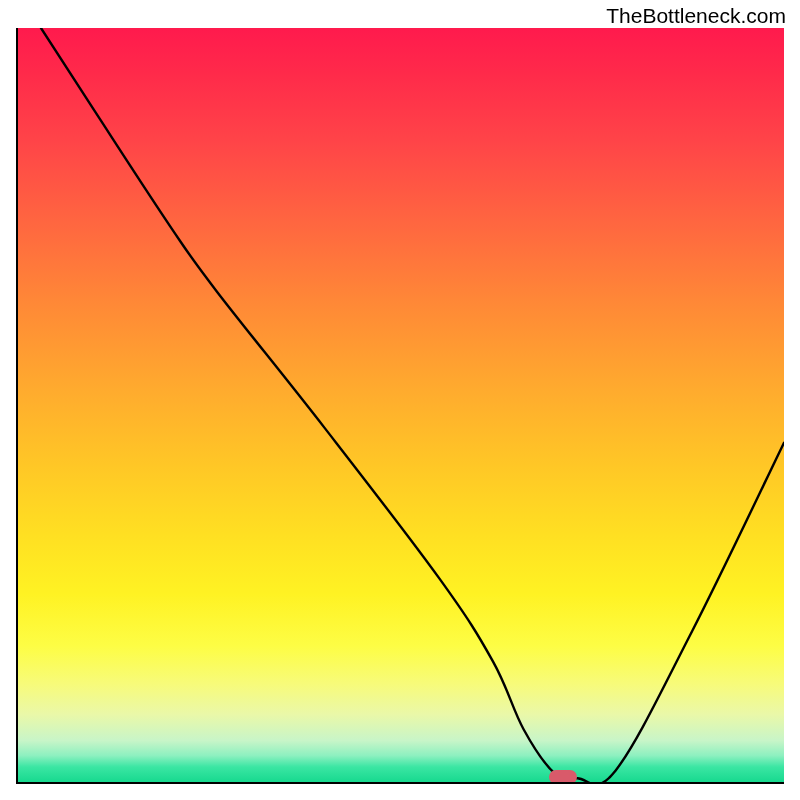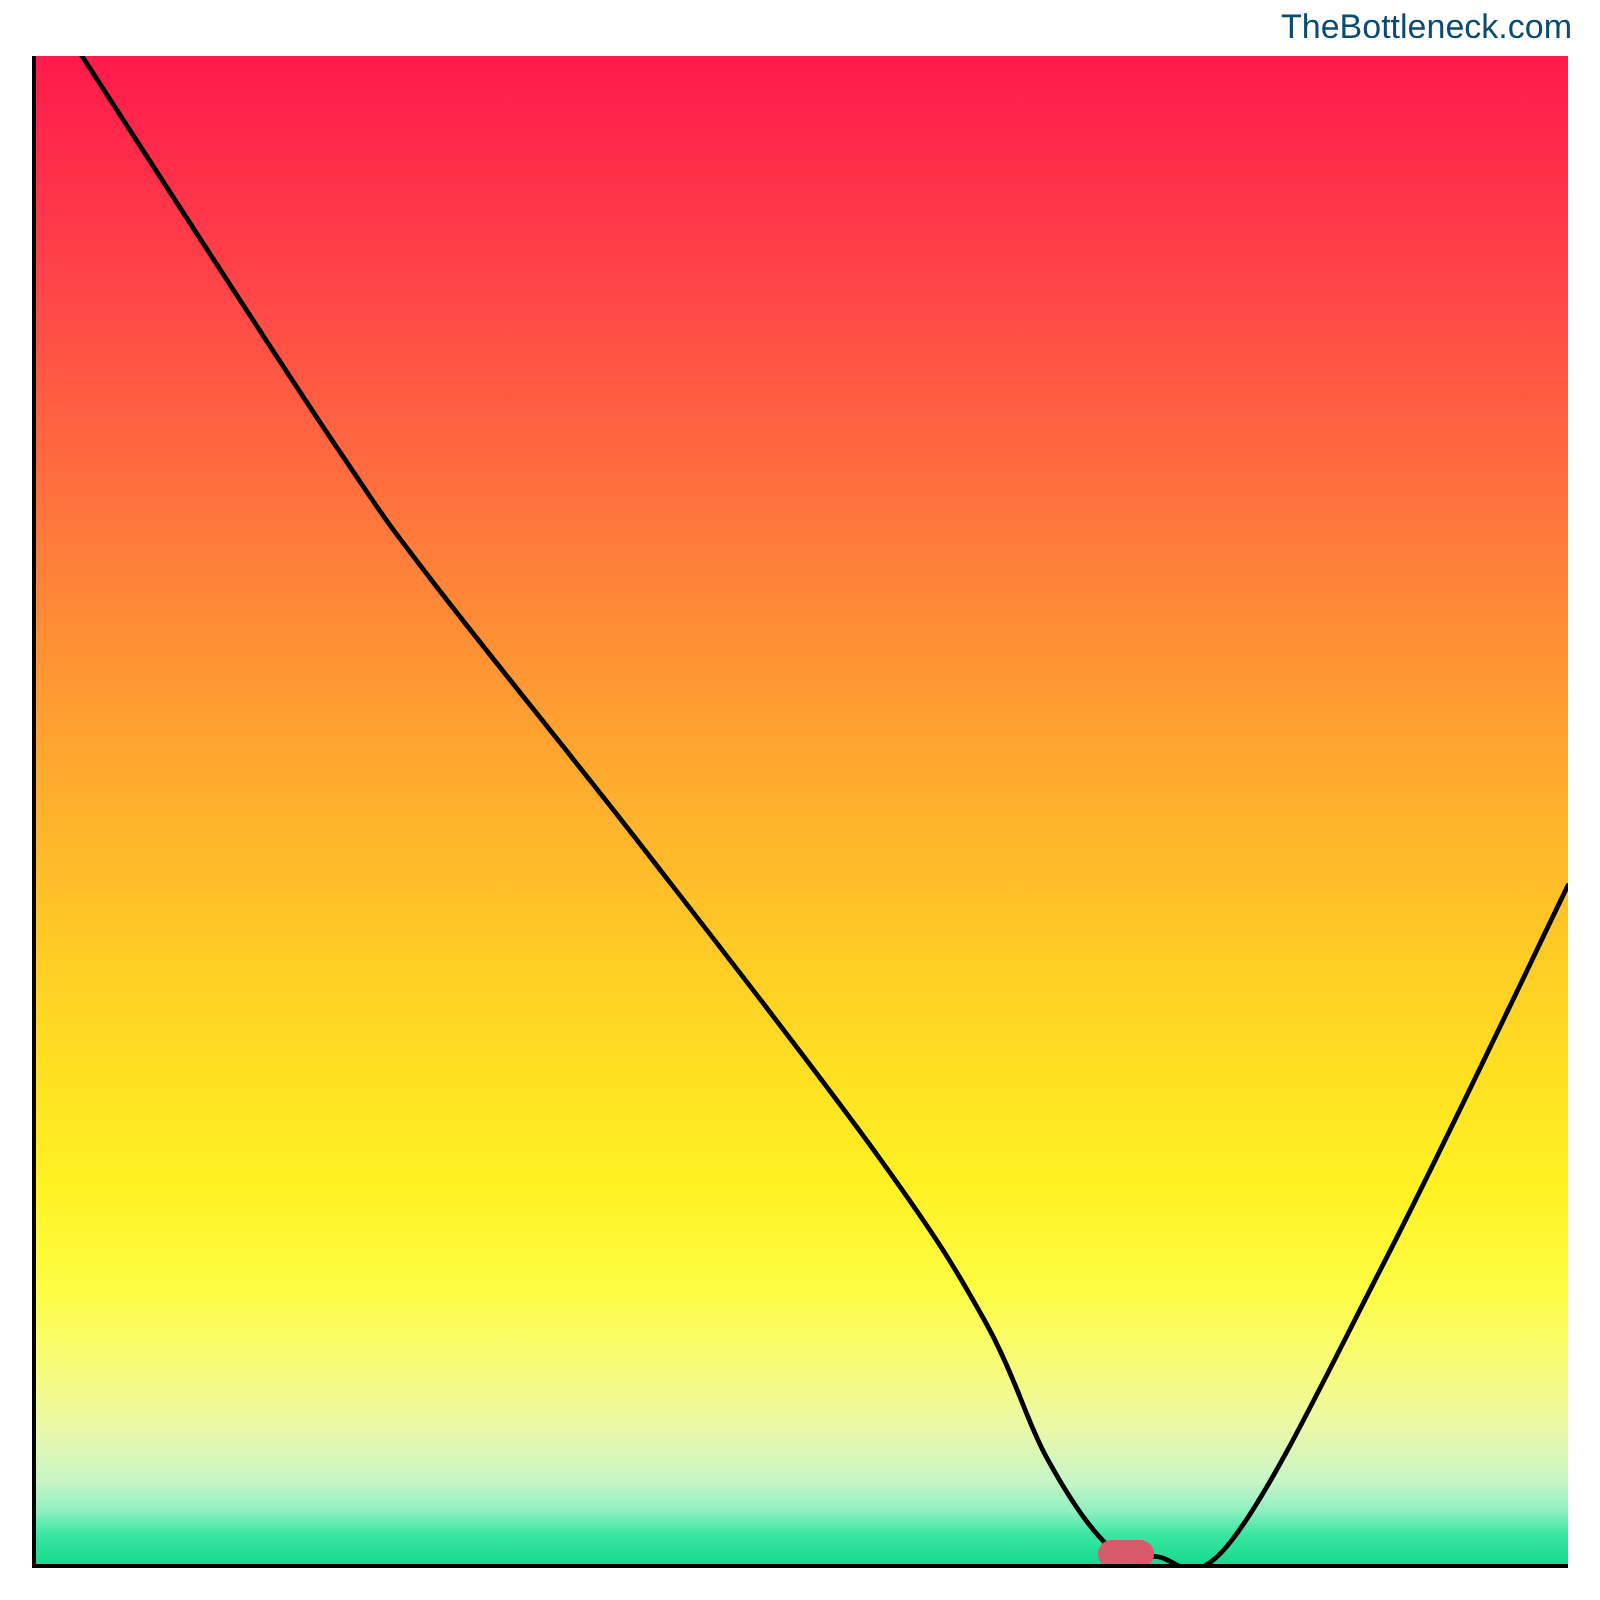--- a/index.html
+++ b/index.html
@@ -7,22 +7,22 @@
     width: 800px;
     height: 800px;
     background: #fff;
     position: relative;
     font-family: Arial, sans-serif;
   }
   .watermark {
     position: absolute;
     top: 4px;
     right: 14px;
-    font-size: 17px;
-    color: #0c4a6e;
+    font-size: 21px;
+    color: #000000;
     font-weight: normal;
     z-index: 10;
   }
   .plot-area {
     position: absolute;
     left: 16px;
     top: 28px;
     width: 768px;
     height: 756px;
     border: 2px solid #000;

